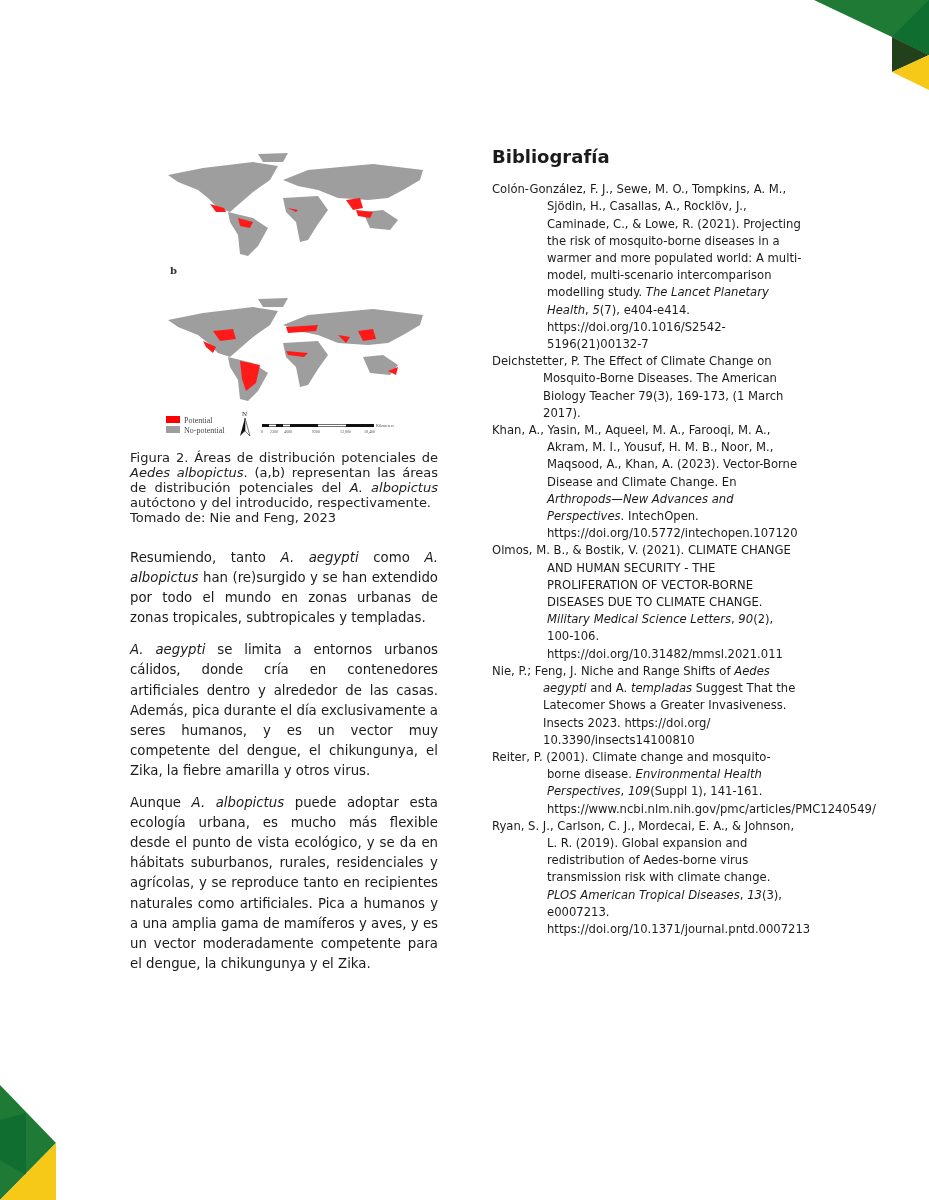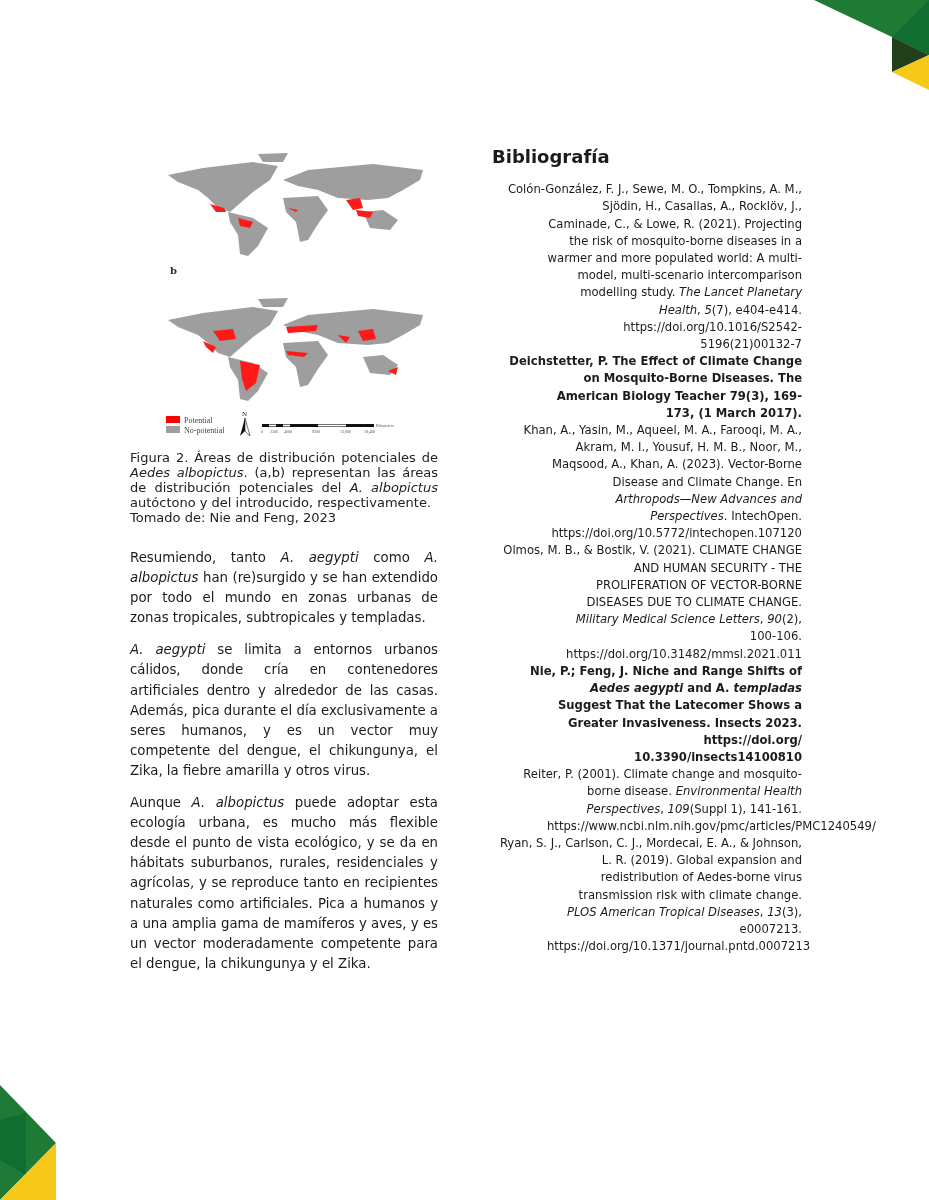--- a/index.html
+++ b/index.html
@@ -24,22 +24,22 @@
     font-size:13px; line-height:15px; text-align:justify; color:#222;
   }
   .caption p { margin:0; }
   .body-text {
     position:absolute; left:130px; top:548px; width:308px;
     font-size:13.3px; line-height:20.1px; text-align:justify; color:#1b1b1b;
   }
   .body-text p { margin:0 0 12px 0; }
   .biblio { position:absolute; left:492px; top:148px; width:310px; font-size:11.6px; line-height:17.2px; color:#1b1b1b; }
   .biblio h2 { margin:0 0 16px 0; font-size:18px; font-weight:bold; }
-  .ref { padding-left:55px; text-indent:-55px; margin:0;text-align:right; }
-  .ref.narrow { padding-left:51px; text-indent:-51px;font-weight:bold; }
+  .ref { padding-left:55px; text-indent:-55px; margin:0; }
+  .ref.narrow { padding-left:51px; text-indent:-51px; }
   i { font-style:italic; }
 </style>
 </head>
 <body>
 
 <svg class="corner" style="left:809px;top:0" width="120" height="90" viewBox="0 0 120 90">
   <polygon points="5,0 120,0 120,55 83,37" fill="#1f7a35"></polygon>
   <polygon points="83,37 120,0 120,55" fill="#0f6e30"></polygon>
   <polygon points="83,37 120,55 83,72" fill="#22401c"></polygon>
   <polygon points="83,72 120,55 120,90" fill="#f6c818"></polygon>

